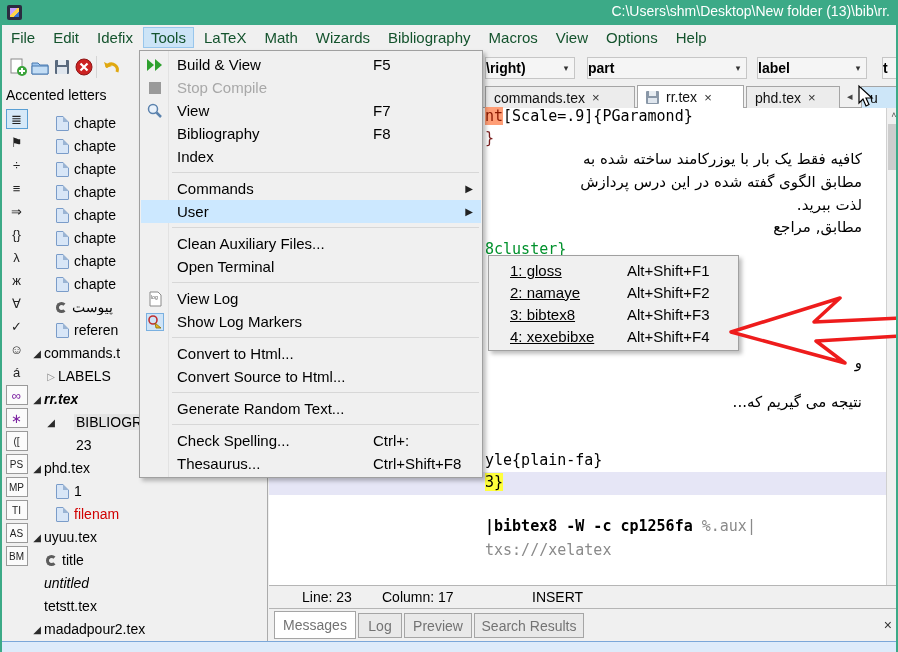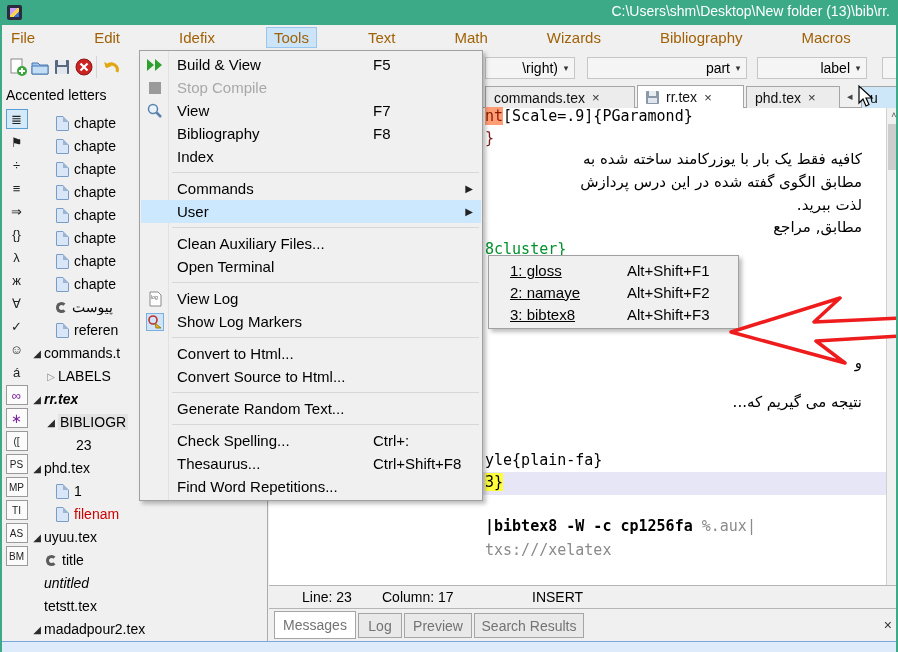--- a/index.html
+++ b/index.html
@@ -14,31 +14,31 @@
   .abs { position:absolute; }
 
   
   .titlebar { left:0; top:0; width:100%; height:25px; background:#3caa87; display:flex; align-items:center; }
   .app-icon { width:15px; height:15px; margin-left:5px; background:#2b2b40; border-radius:2px; position:relative; }
   .app-icon::after { content:""; position:absolute; left:3px; top:3px; width:9px; height:9px;
     background:linear-gradient(135deg,#c9a0ff 0 40%, #ffd34d 40% 70%, #3a6fd8 70%); }
   .title-text { position:absolute; right:6px; top:3px; color:#ffffff; font-size:14px; white-space:nowrap; }
 
   
-  .menubar { left:0; top:25px; width:100%; height:25px; background:#f0f0f0; display:flex; align-items:center; font-size:15px; color:#a16207;gap:41px; }
+  .menubar { left:0; top:25px; width:100%; height:25px; background:#f0f0f0; display:flex; align-items:center; font-size:15px; color:#14532d; }
   .mitem { padding:2px 8px; margin:0 1px; white-space:nowrap; }
   .mitem.active { background:#cce4f7; border:1px solid #98c6ec; padding:1px 7px; }
 
   
   .toolbar { left:0; top:50px; width:100%; height:35px; background:#f0f0f0; }
   .tbtn { position:absolute; top:5px; width:24px; height:24px; display:flex; align-items:center; justify-content:center; }
   .tsep { position:absolute; top:6px; width:1px; height:22px; background:#d5d5d5; }
   .dropdown { position:absolute; top:7px; height:22px; background:#f5f5f5; border:1px solid #c6c6c6;
     font-size:14px; color:#000; display:flex; align-items:center; justify-content:center; }
-  .dropdown .dd-label { flex:1; text-align:right; }
+  .dropdown .dd-label { flex:1; text-align:left;font-weight:bold; }
   .dropdown .dd-arrow { width:16px; font-size:9px; color:#333; text-align:center; }
 
   
   .sidebar { left:0; top:85px; width:266px; height:556px; background:#f0f0f0; border-right:1px solid #ababab; overflow:hidden; }
   .panel-title { position:absolute; left:4px; top:2px; font-size:14px; color:#000; }
   .symcol { position:absolute; left:1px; top:24px; width:27px; display:flex; flex-direction:column; align-items:center; }
   .sym { width:22px; height:20px; margin-bottom:3px; font-size:13px; color:#222; display:flex; align-items:center; justify-content:center; }
   .sym.boxed { border:1px solid #9a9a9a; background:#fbfbfb; font-size:10px; }
   .sym.sel { border:1px solid #5a9fd4; background:#d6e9f8; }
   .sym.purple { color:#7a1fa0; border:1px solid #9a9a9a; background:#fbfbfb; }
@@ -48,21 +48,21 @@
   .tw { width:14px; font-size:10px; color:#555; text-align:center; flex:0 0 14px; }
   .tw.exp { color:#2b2b2b; }
   .tw.col { color:#8a8a8a; }
   .ficon { width:13px; height:15px; background:#d8e6f7; border:1px solid #7a9cc9; border-radius:1px; margin-right:5px; position:relative; flex:0 0 13px; }
   .ficon::after { content:""; position:absolute; right:-1px; top:-1px; border:3px solid; border-color:#f0f0f0 #f0f0f0 #9ab4d4 #9ab4d4; }
   .cicon { width:11px; height:11px; border:3px solid #5c5c5c; border-right-color:transparent; border-radius:50%; margin-right:5px; flex:0 0 11px; }
   .tlabel { overflow:hidden; }
   .tlabel.red { color:#d00000; }
   .tlabel.boldital { font-weight:bold; font-style:italic; }
   .tlabel.ital { font-style:italic; }
-  .tlabel.selbg { background:#e3e3e3; padding:0 2px; }
+  .tlabel.selbg { background:#e3e3e3; padding:0 2px;margin-left:16px; }
 
   
   .tabbar { left:267px; top:85px; width:631px; height:23px; border-bottom:1px solid #a5a5a5; background:#f0f0f0; }
   .etab { position:absolute; top:1px; height:22px; background:#ececec; border:1px solid #a5a5a5; border-bottom:none;
     font-size:14px; display:flex; align-items:center; padding:0 8px; gap:7px; color:#111; }
   .etab.active { background:#ffffff; height:23px; top:0; z-index:2; }
   .etab .close { font-size:13px; color:#333; }
   .floppy { width:13px; height:13px; background:#8a98a8; position:relative; border-radius:1px; }
   .floppy::before { content:""; position:absolute; left:3px; top:0; width:7px; height:5px; background:#e8edf2; }
   .floppy::after { content:""; position:absolute; left:2px; bottom:1px; width:9px; height:5px; background:#dfe6ee; }
@@ -120,21 +120,21 @@
 <div class="abs titlebar">
   <div class="app-icon"></div>
   <div class="title-text">C:\Users\shm\Desktop\New folder (13)\bib\rr.</div>
 </div>
 
 <div class="abs menubar">
   <span class="mitem">File</span>
   <span class="mitem">Edit</span>
   <span class="mitem">Idefix</span>
   <span class="mitem active">Tools</span>
-  <span class="mitem">Text</span>
+  <span class="mitem">LaTeX</span>
   <span class="mitem">Math</span>
   <span class="mitem">Wizards</span>
   <span class="mitem">Bibliography</span>
   <span class="mitem">Macros</span>
   <span class="mitem">View</span>
   <span class="mitem">Options</span>
   <span class="mitem">Help</span>
 </div>
 
 <div class="abs toolbar">
@@ -466,36 +466,37 @@
   </div>
   <div class="msep"></div>
   <div class="mrow">
     <span>Check Spelling...</span>
       <span class="msc">Ctrl+:</span>
   </div>
   <div class="mrow">
     <span>Thesaurus...</span>
       <span class="msc">Ctrl+Shift+F8</span>
   </div>
-  <div class="mrow">
-    <span>Find Word Repetitions...</span>
-  </div>
 </div>
 
 <div class="abs submenu">
   <div class="srow">
     <span>1: gloss</span>
       <span class="msc">Alt+Shift+F1</span>
   </div>
   <div class="srow">
     <span>2: namaye</span>
       <span class="msc">Alt+Shift+F2</span>
   </div>
   <div class="srow">
     <span>3: bibtex8</span>
       <span class="msc">Alt+Shift+F3</span>
   </div>
+  <div class="srow">
+    <span>4: xexebibxe</span>
+      <span class="msc">Alt+Shift+F4</span>
+  </div>
 </div>
 
 <svg class="abs overlay-svg">
   <path d="M 898 318 L 812 322 L 838 298 L 729 332 L 843 363 L 814 341 L 898 336" fill="#ffffff" fill-opacity="0.85" stroke="#ee1c1c" stroke-width="3.5" stroke-linejoin="round"></path>
   <path d="M 857 86 l 0 17 l 4 -4 l 3 7 l 3 -1.5 l -3 -6.5 l 6 0 z" fill="#ffffff" stroke="#000000" stroke-width="1.2"></path>
 </svg>
 
 </body></html>

